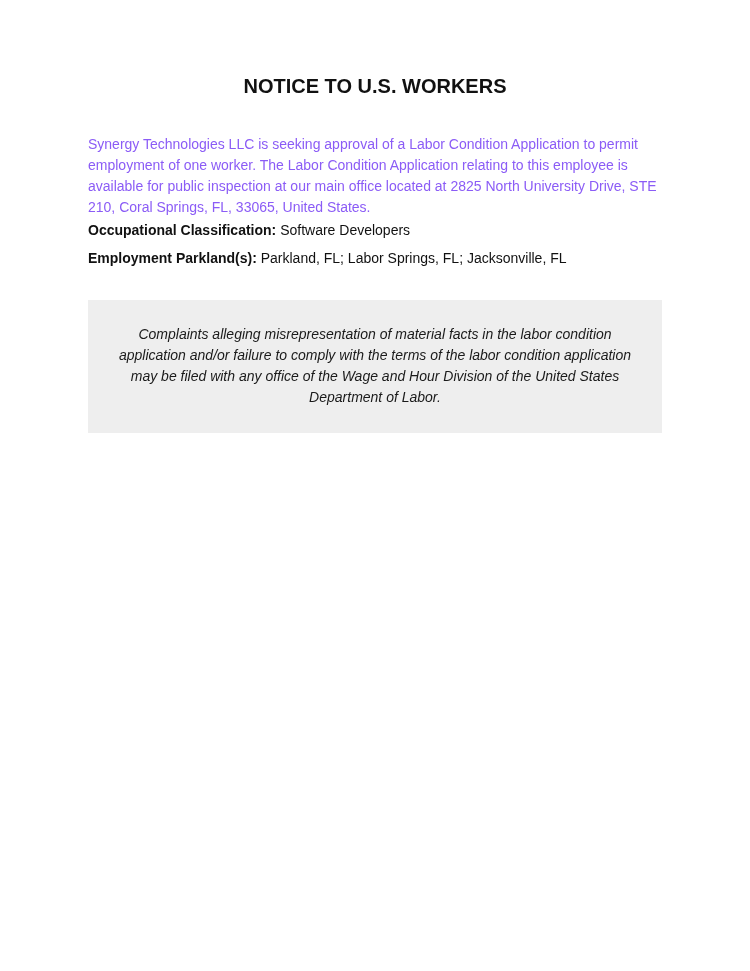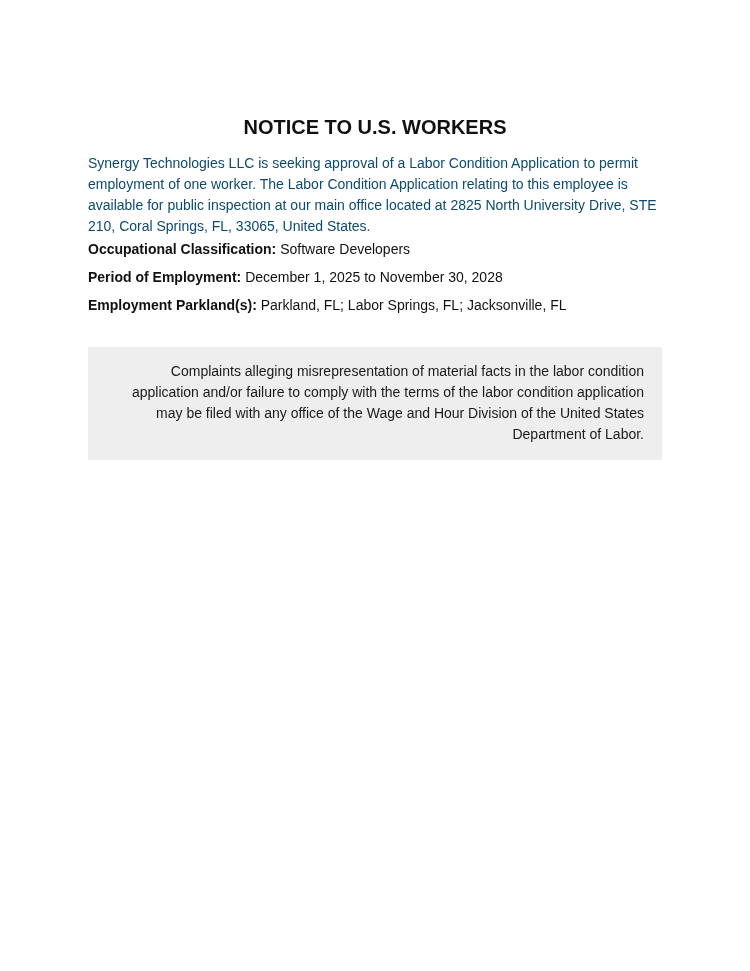--- a/index.html
+++ b/index.html
@@ -15,33 +15,33 @@
     font-family: "Liberation Sans", sans-serif;
     color: #111111;
     overflow: hidden;
   }
   .content {
     width: 574px;
     margin: 0 auto;
   }
   .doc-title {
     margin: 0;
-    padding-top: 115px;
+    padding-top: 74px;
     font-size: 20px;
     line-height: 24px;
     font-weight: bold;
     text-align: center;
     color: #111111;
   }
   .intro {
-    margin: 14px 0 0 0;
+    margin: 36px 0 0 0;
     font-size: 14px;
     line-height: 21px;
     text-align: left;
-    color: #0c4a6e;
+    color: #8b5cf6;
   }
   .details {
     margin-top: 2px;
   }
   .detail-row {
     margin: 0 0 7px 0;
     font-size: 14px;
     line-height: 21px;
     color: #111111;
   }
@@ -52,24 +52,25 @@
     font-weight: normal;
   }
   .complaint-box {
     margin-top: 31px;
     box-sizing: border-box;
     width: 574px;
     background: #eeeeee;
     padding: 12px 16px 13px 16px;
   }
   .complaint-text {
-    margin: 2px;
+    margin: 12px;
     font-size: 14px;
     line-height: 21px;
-    text-align: right;
+    font-style: italic;
+    text-align: center;
     color: #1a1a1a;
   }
 </style>
 </head>
 <body>
 
 <div class="page">
   <div class="content">
 
     <h1 class="doc-title">NOTICE TO U.S. WORKERS</h1>
@@ -77,24 +78,20 @@
     <p class="intro">Synergy Technologies LLC is seeking approval of a Labor Condition Application to permit employment of one worker. The Labor Condition Application relating to this employee is available for public inspection at our main office located at 2825 North University Drive, STE 210, Coral Springs, FL, 33065, United States.</p>
 
     <div class="details">
 
       <p class="detail-row">
         <span class="detail-label">Occupational Classification:</span>
         <span class="detail-value">Software Developers</span>
       </p>
 
 
-      <p class="detail-row">
-        <span class="detail-label">Period of Employment:</span>
-        <span class="detail-value">December 1, 2025 to November 30, 2028</span>
-      </p>
 
       <p class="detail-row">
         <span class="detail-label">Employment Parkland(s):</span>
         <span class="detail-value">Parkland, FL; Labor Springs, FL; Jacksonville, FL</span>
       </p>
 
     </div>
 
     <div class="complaint-box">
       <p class="complaint-text">Complaints alleging misrepresentation of material facts in the labor condition application and/or failure to comply with the terms of the labor condition application may be filed with any office of the Wage and Hour Division of the United States Department of Labor.</p>

